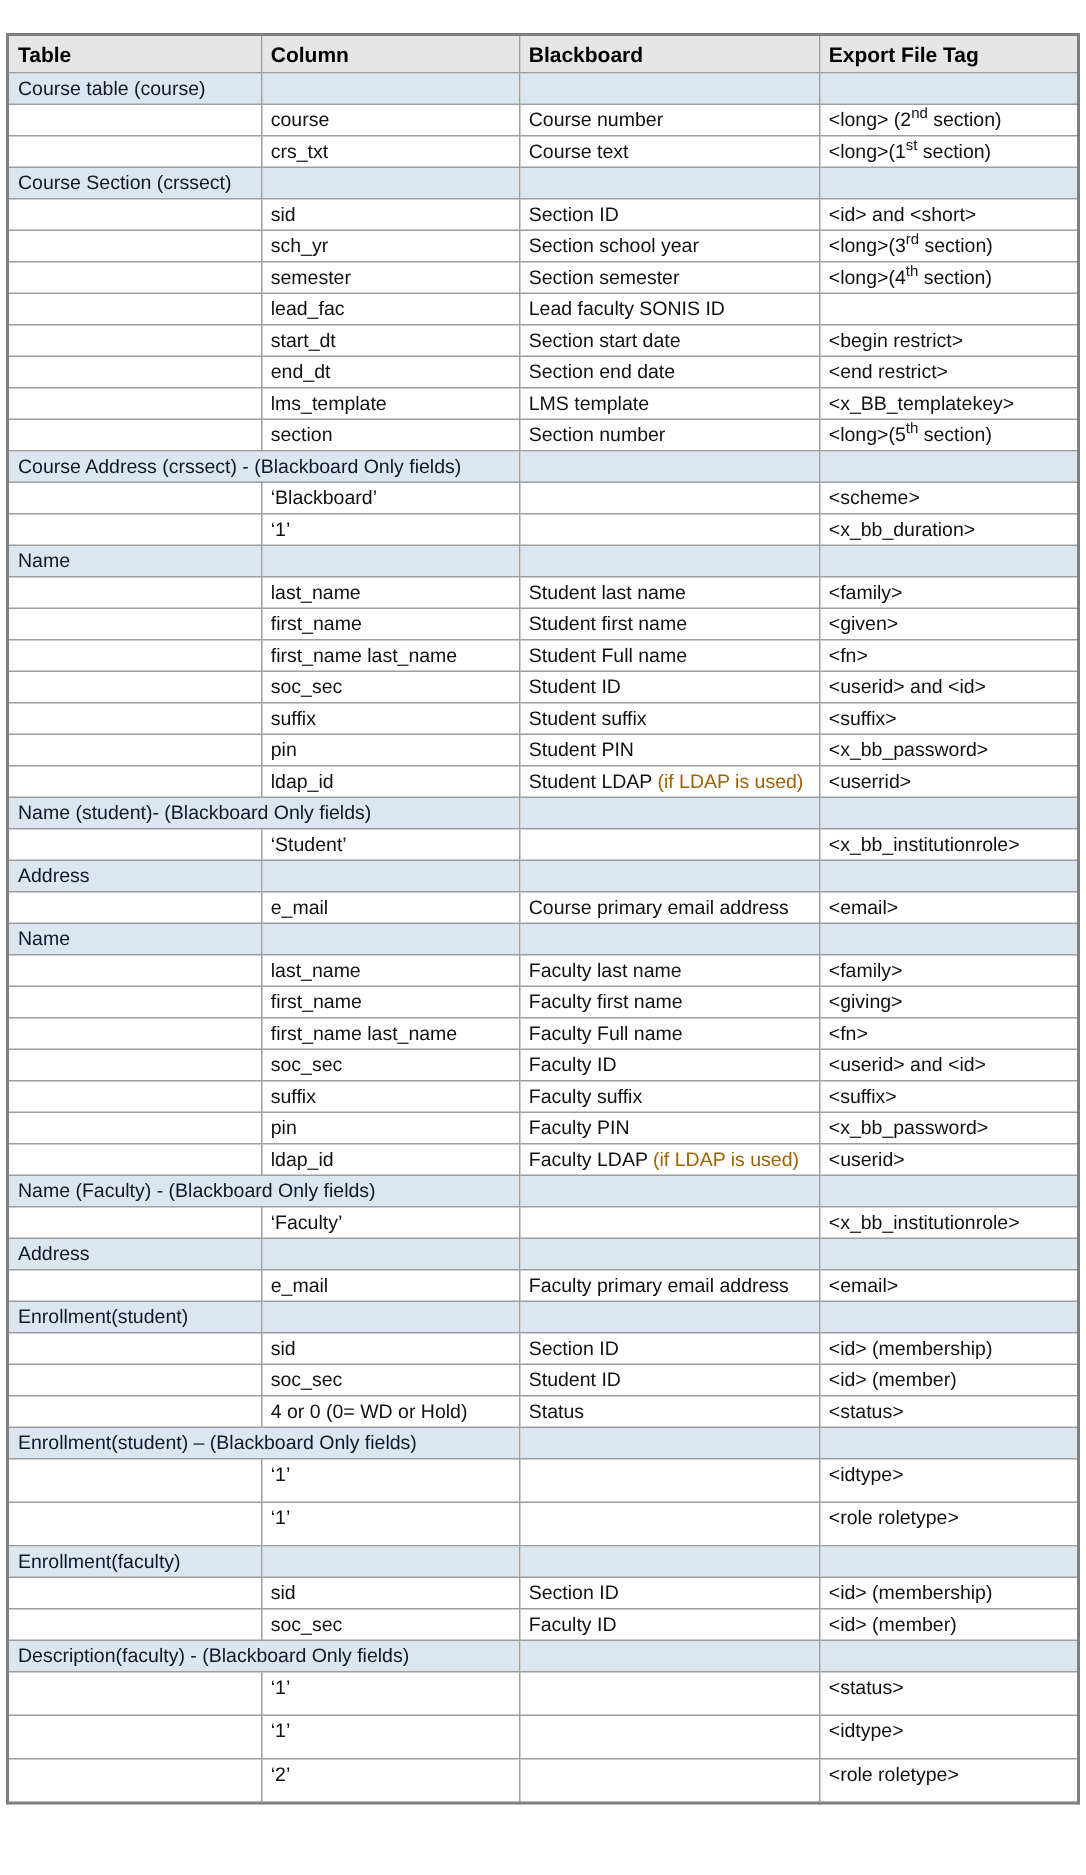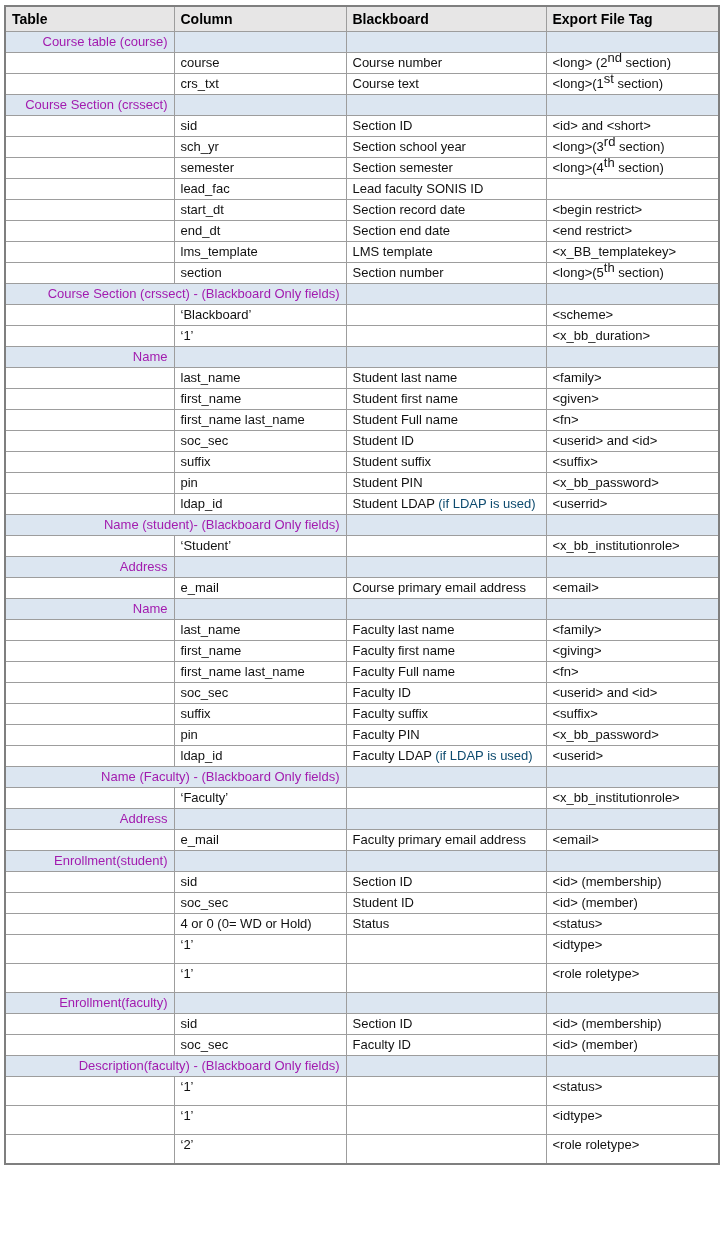--- a/index.html
+++ b/index.html
@@ -4,21 +4,21 @@
 <style>
   html, body {
     margin: 0;
     padding: 0;
     background: #ffffff;
     font-family: "Liberation Sans", "DejaVu Sans", sans-serif;
   }
   .page {
     width: 644px;
     box-sizing: border-box;
-    padding: 5px 5px 5px 4px;
+    padding: 22px 5px 5px 4px;
   }
   table.map {
     width: 714px;
     border-collapse: collapse;
     table-layout: fixed;
     border: 2px solid #7f7f7f;
   }
   col.c1 { width: 169px; }
   col.c2 { width: 172px; }
   col.c3 { width: 200px; }
@@ -38,27 +38,26 @@
     background: #e7e6e6;
     font-size: 14px;
     font-weight: bold;
     line-height: 18px;
     padding-top: 3px;
     padding-bottom: 3px;
     color: #000000;
   }
   tr.section-row td {
     background: #dce6f1;
-    color: #a21caf;
-    text-align: right;
+    color: #0f172a;
   }
   tr.tall td { padding-bottom: 10px; }
-  td .note { color: #0c4a6e; }
+  td .note { color: #a16207; }
   td sup {
-    font-size: 13px;
+    font-size: 10px;
     line-height: 0;
     vertical-align: super;
   }
 </style>
 </head>
 <body>
 
 <div class="page">
   <table class="map">
     <colgroup>
@@ -120,21 +119,21 @@
         </tr>
         <tr>
           <td></td>
           <td>lead_fac</td>
           <td>Lead faculty SONIS ID</td>
           <td></td>
         </tr>
         <tr>
           <td></td>
           <td>start_dt</td>
-          <td>Section record date</td>
+          <td>Section start date</td>
           <td>&lt;begin restrict&gt;</td>
         </tr>
         <tr>
           <td></td>
           <td>end_dt</td>
           <td>Section end date</td>
           <td>&lt;end restrict&gt;</td>
         </tr>
         <tr>
           <td></td>
@@ -142,21 +141,21 @@
           <td>LMS template</td>
           <td>&lt;x_BB_templatekey&gt;</td>
         </tr>
         <tr>
           <td></td>
           <td>section</td>
           <td>Section number</td>
           <td><span>&lt;long&gt;(5</span><sup>th</sup><span> section)</span></td>
         </tr>
         <tr class="section-row">
-          <td colspan="2">Course Section (crssect) - (Blackboard Only fields)</td>
+          <td colspan="2">Course Address (crssect) - (Blackboard Only fields)</td>
           <td></td>
           <td></td>
         </tr>
         <tr>
           <td></td>
           <td>‘Blackboard’</td>
           <td></td>
           <td>&lt;scheme&gt;</td>
         </tr>
         <tr>
@@ -323,20 +322,25 @@
           <td></td>
           <td>soc_sec</td>
           <td>Student ID</td>
           <td>&lt;id&gt; (member)</td>
         </tr>
         <tr>
           <td></td>
           <td>4 or 0 (0= WD or Hold)</td>
           <td>Status</td>
           <td>&lt;status&gt;</td>
+        </tr>
+        <tr class="section-row">
+          <td colspan="2">Enrollment(student) – (Blackboard Only fields)</td>
+          <td></td>
+          <td></td>
         </tr>
         <tr class="tall">
           <td></td>
           <td>‘1’</td>
           <td></td>
           <td>&lt;idtype&gt;</td>
         </tr>
         <tr class="tall">
           <td></td>
           <td>‘1’</td>

